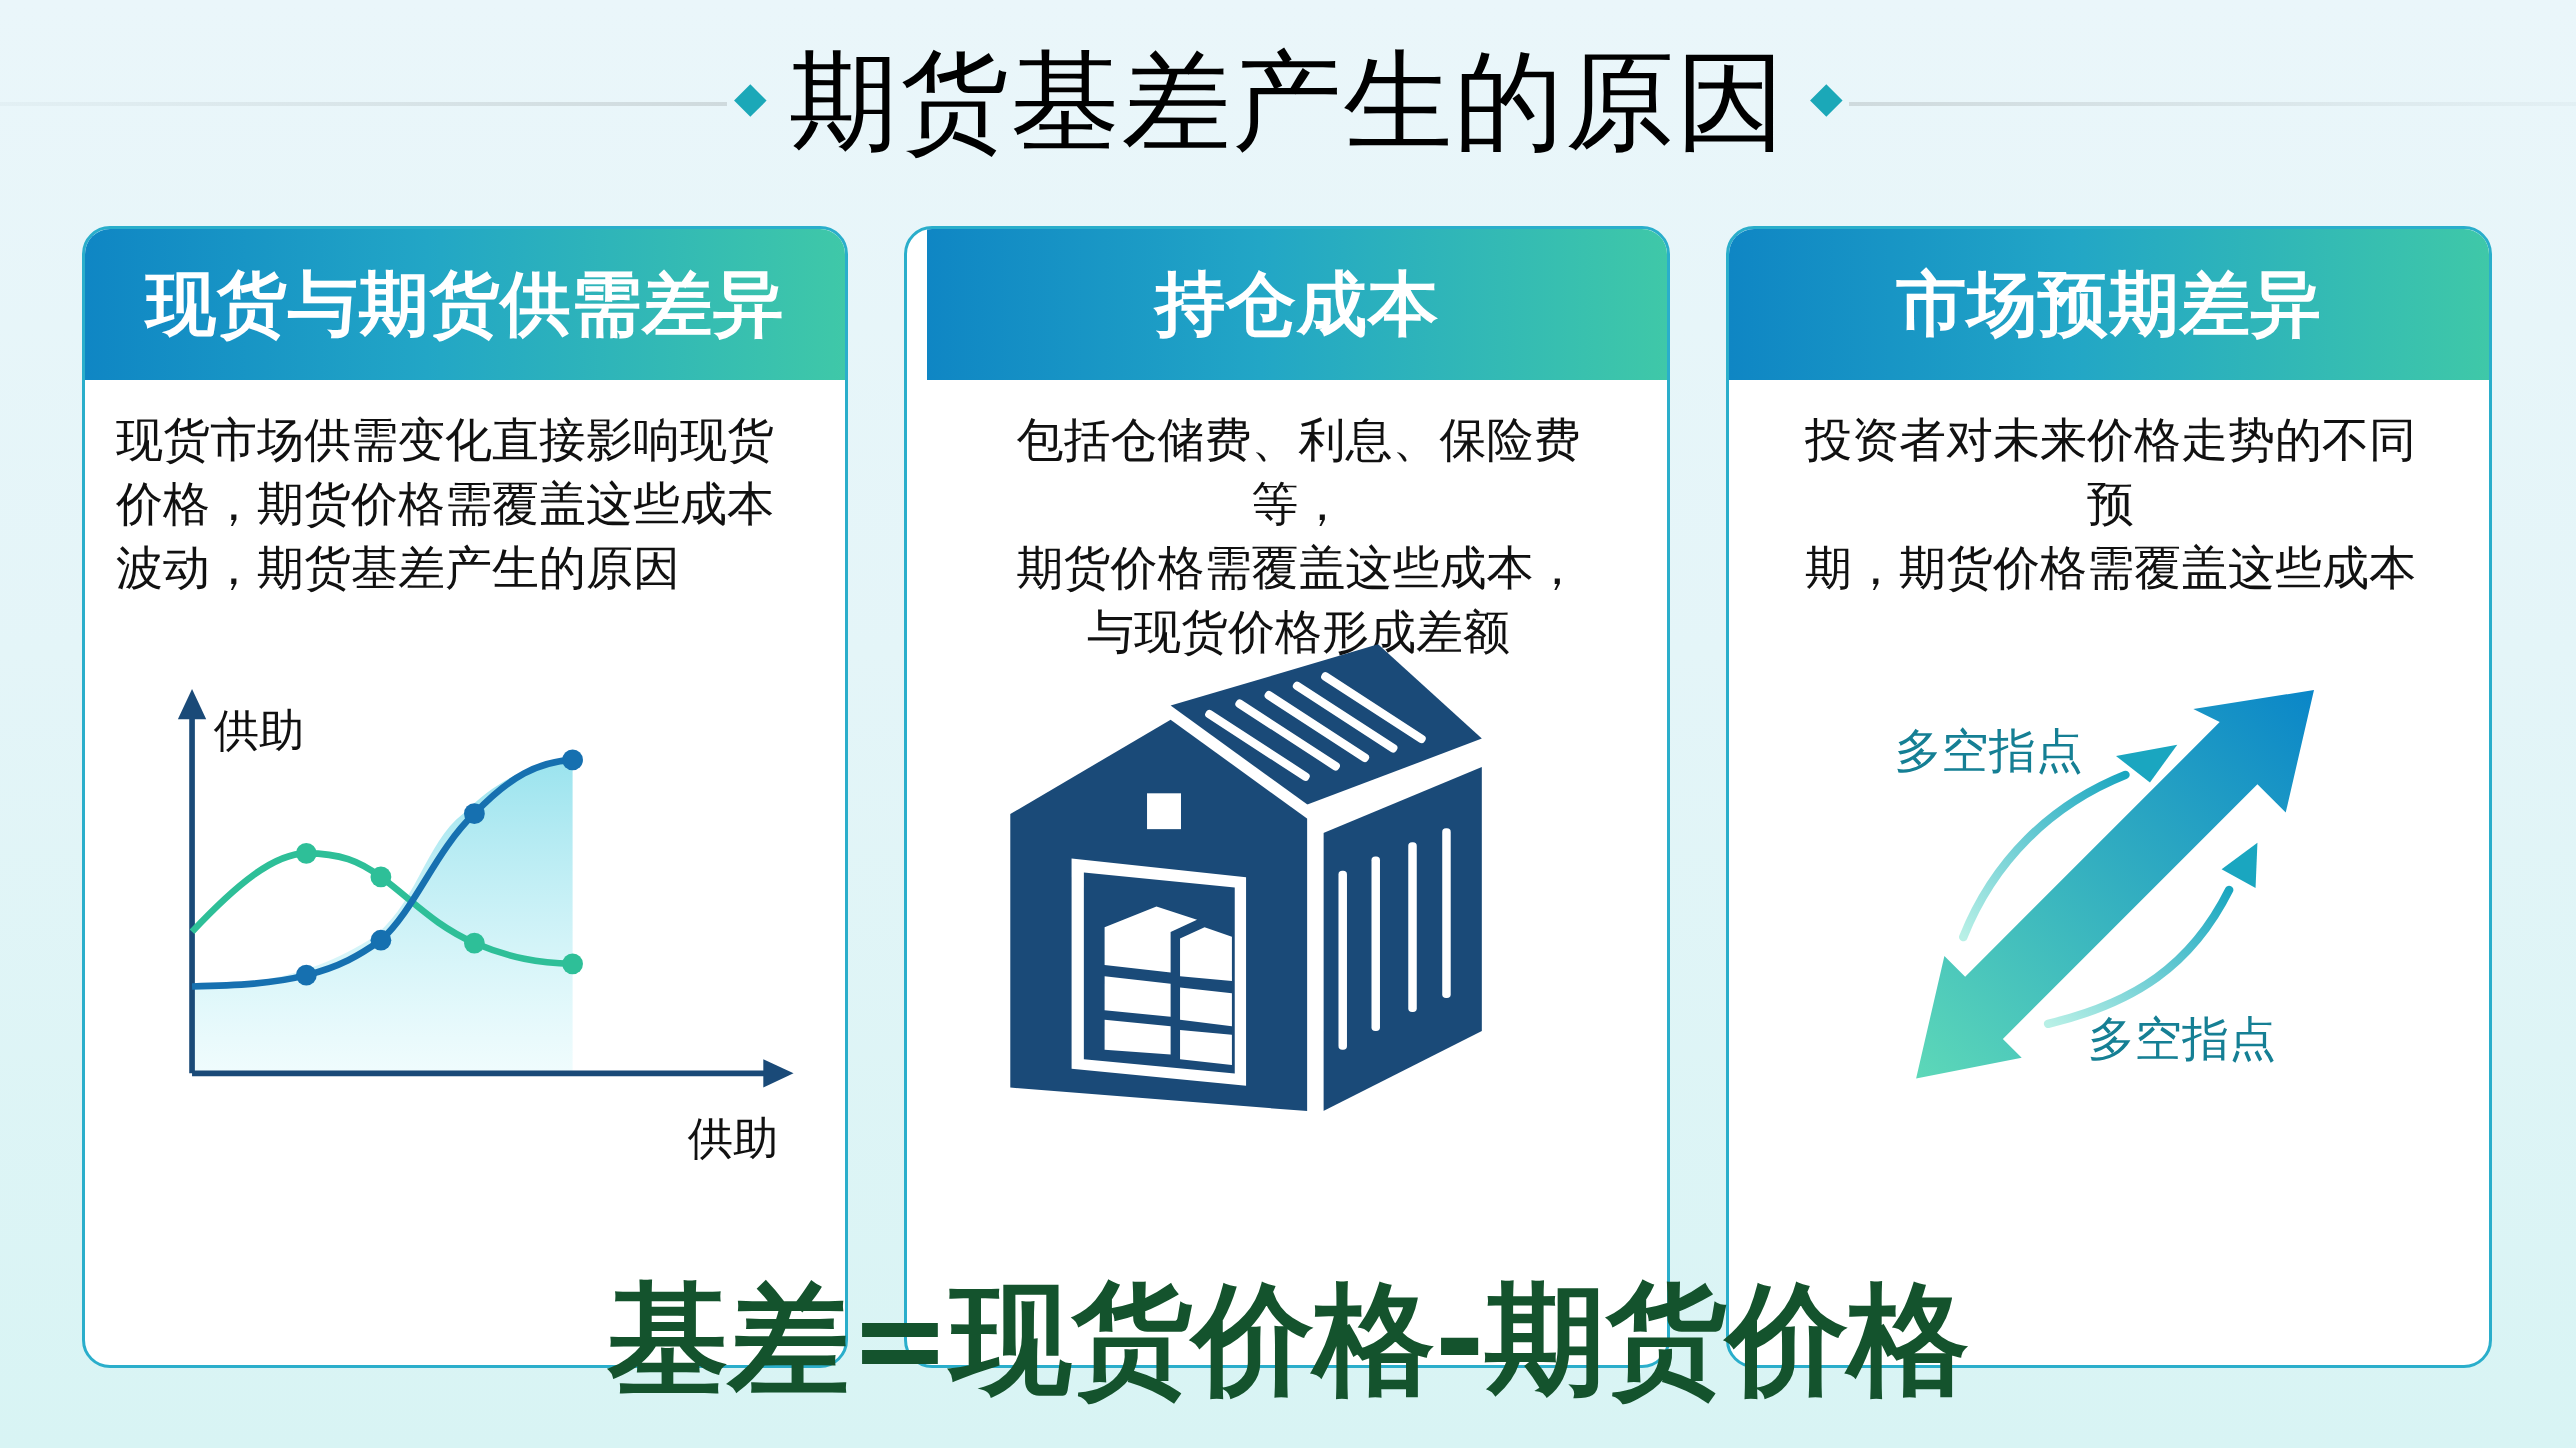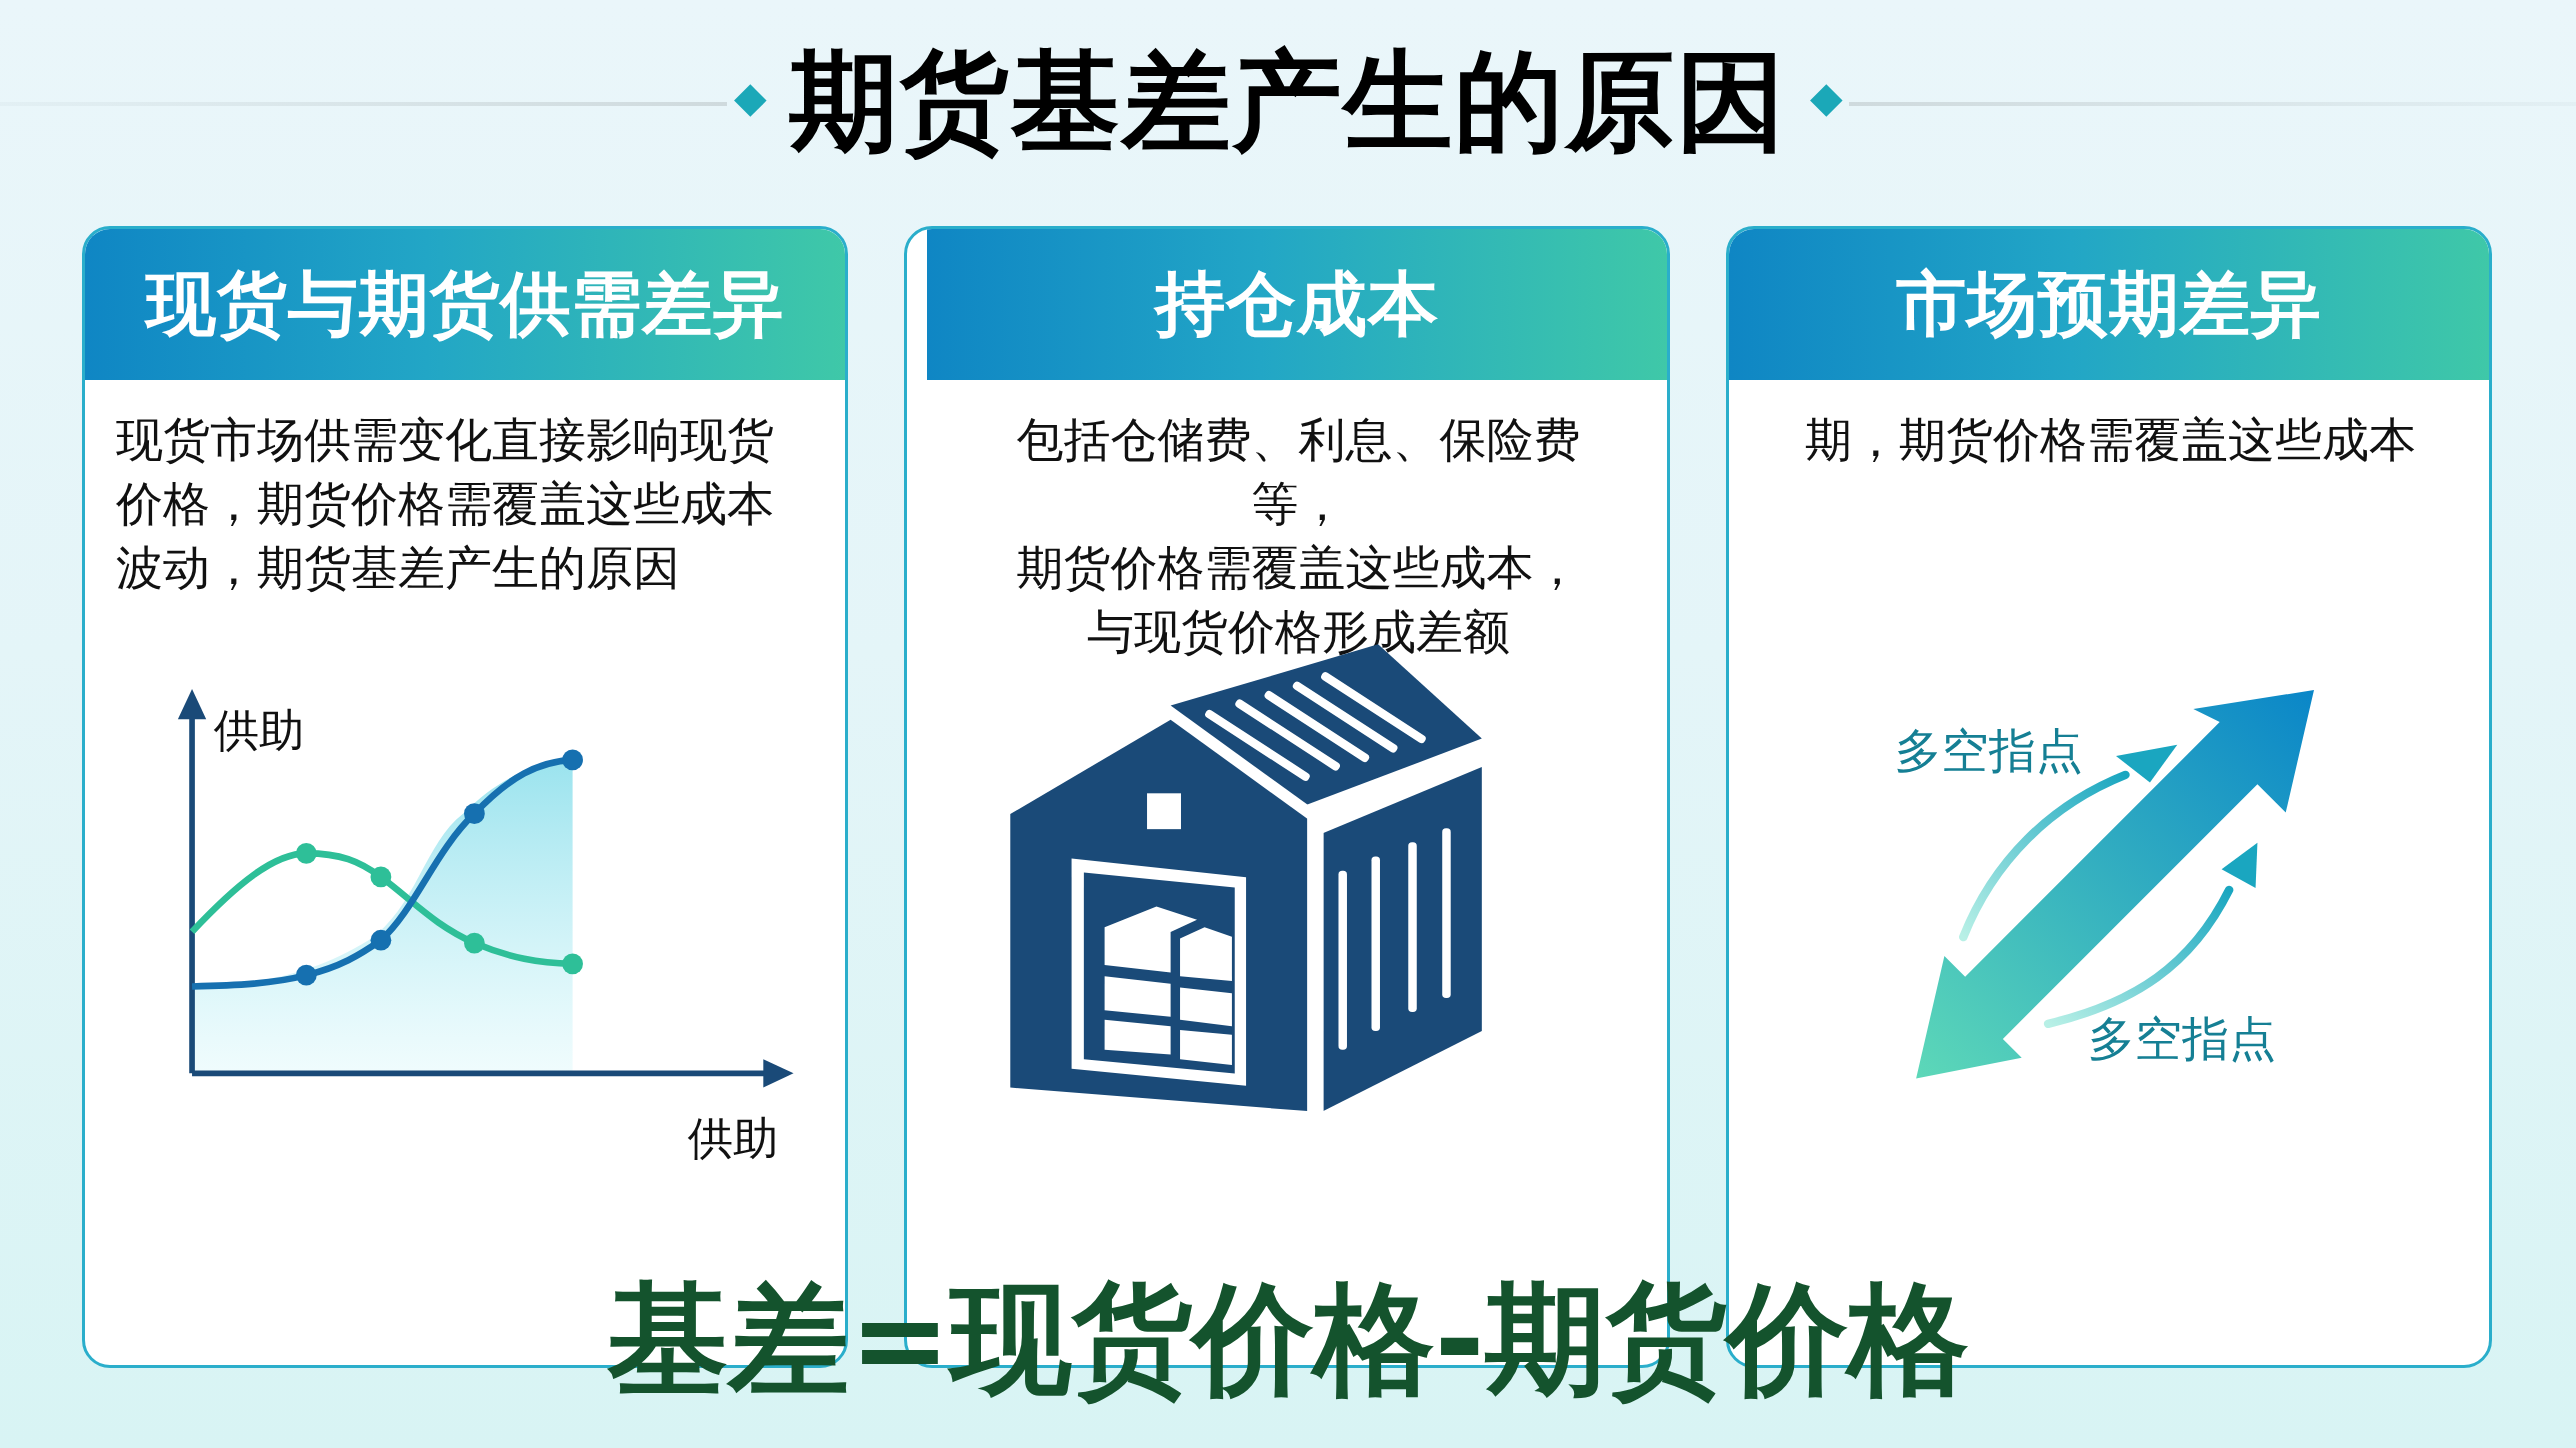--- a/index.html
+++ b/index.html
@@ -8,21 +8,21 @@
     font-family:"DejaVu Sans","Liberation Sans",sans-serif;
     background:linear-gradient(180deg,#eaf6fa 0%,#e4f5f8 45%,#d8f4f4 100%);
   }
   .title-row{position:absolute;left:0;top:0;width:2576px;height:208px;}
   .title-line{position:absolute;top:102px;height:3.8px;background:linear-gradient(90deg,rgba(200,215,220,0.2),#cfdadd);}
   .title-line.left{left:0;width:727px;}
   .title-line.right{left:1849px;width:727px;background:linear-gradient(90deg,#cfdadd,rgba(200,215,220,0.2));}
   .diamond{position:absolute;top:89px;width:22.6px;height:22.6px;background:#1ba8b8;transform:rotate(45deg);}
   .diamond.left{left:739px;}
   .diamond.right{left:1815px;}
-  .main-title{position:absolute;left:0;width:2576px;top:36px;text-align:center;font-size:109px;font-weight:bold;color:#000;line-height:132px;letter-spacing:1.9px;}
+  .main-title{position:absolute;left:0;width:2576px;top:36px;text-align:center;font-size:109px;font-weight:normal;color:#000;line-height:132px;letter-spacing:1.9px;}
 
   .card{position:absolute;top:226px;width:766px;height:1142px;border:3.8px solid #2aaecb;border-radius:28px;background:#fff;overflow:hidden;box-sizing:border-box;}
   .card1{left:82px;} .card2{left:904px;padding-left:20px;} .card3{left:1726px;}
   .card-header{height:151px;background:linear-gradient(90deg,#0f86c4 0%,#22a6c6 45%,#3fc8a8 100%);display:flex;align-items:center;justify-content:center;}
   .card-title{color:#fff;font-size:70px;font-weight:bold;letter-spacing:0.9px;}
   .card-body{padding:28px 57px 0 60px;font-size:47px;line-height:64px;color:#111;}
   .card1 .card-body{text-align:left;padding-left:31px;}
   .card2 .card-body,.card3 .card-body{text-align:center;}
 
   .illus{position:absolute;}
@@ -134,20 +134,21 @@
       <rect x="488" y="195" width="9" height="180" rx="4"></rect>
     </g>
   </svg>
 </div>
 
 <div class="card card3">
   <div class="card-header">
     <span class="card-title">市场预期差异</span>
   </div>
   <div class="card-body">
+    <div>投资者对未来价格走势的不同预</div>
     <div>期，期货价格需覆盖这些成本</div>
   </div>
   <svg class="illus arrows" viewBox="0 0 560 480">
     <defs>
       <linearGradient id="arrowGrad" x1="0" y1="1" x2="1" y2="0">
         <stop offset="0" stop-color="#5dd8b8"></stop>
         <stop offset="1" stop-color="#0a86c8"></stop>
       </linearGradient>
       <linearGradient id="curveGrad1" x1="0" y1="1" x2="1" y2="0">
         <stop offset="0" stop-color="#b8f0e6"></stop>

